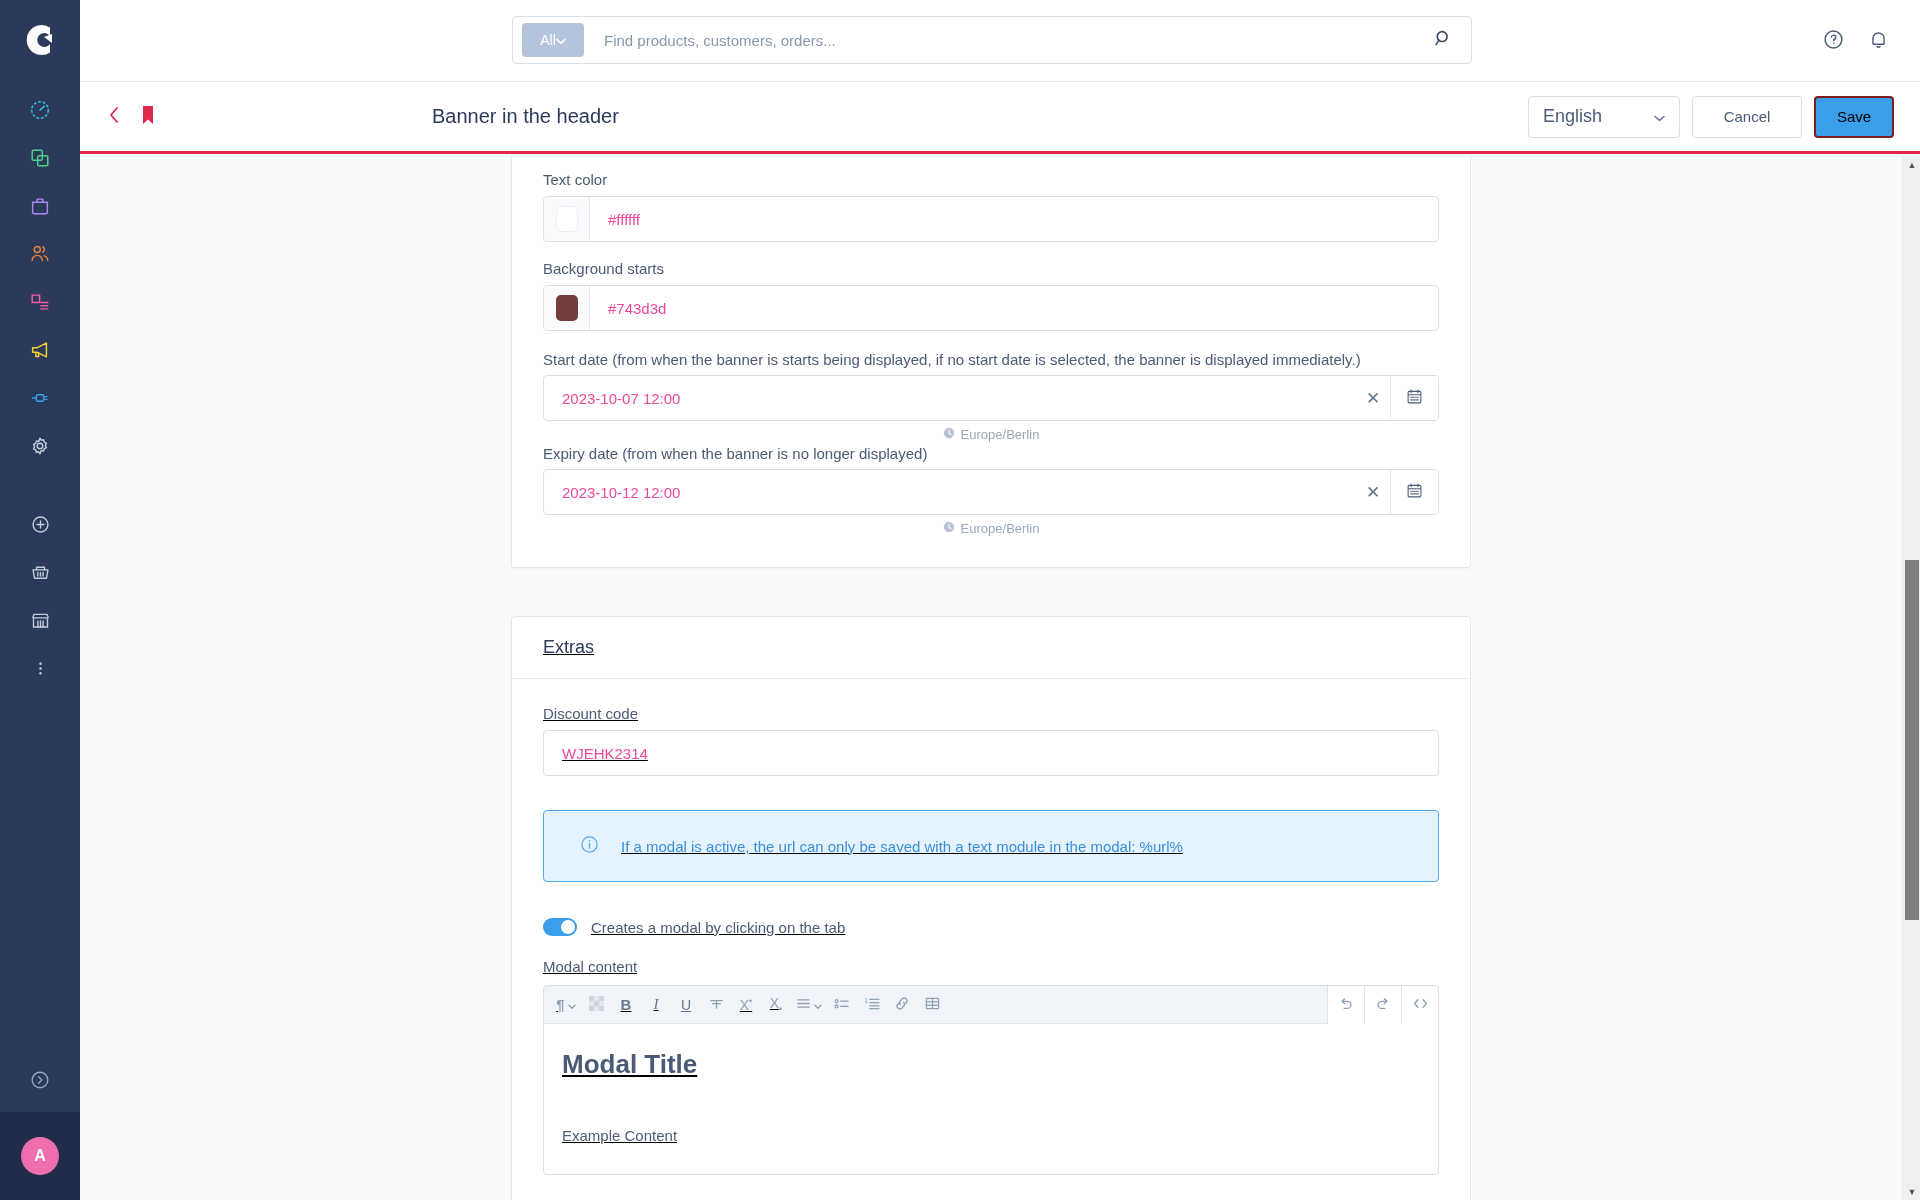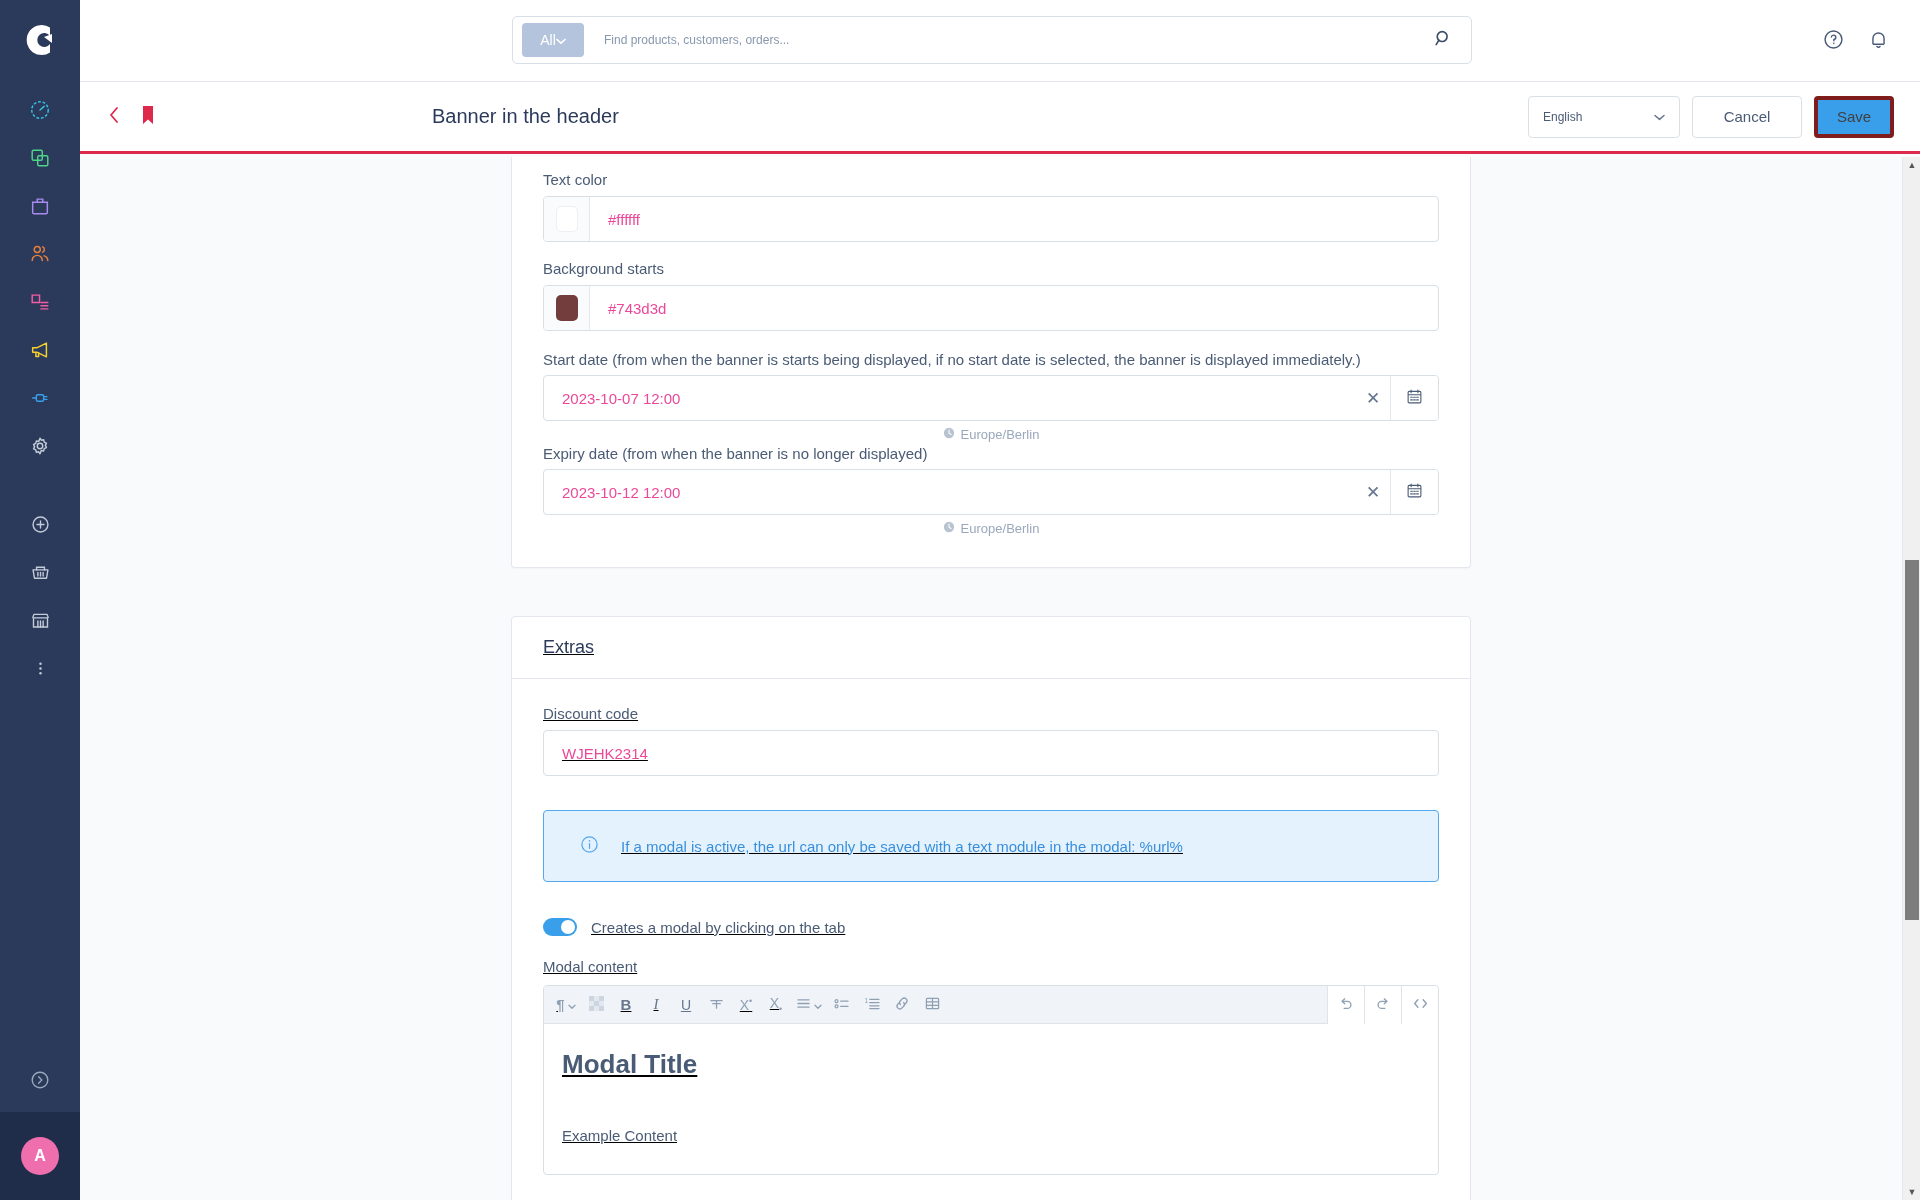--- a/index.html
+++ b/index.html
@@ -59,21 +59,21 @@
   }
   .search-scope {
     margin-left: 9px; height: 34px; min-width: 62px;
     background: #b3c4dc; border-radius: 4px; color: #fff;
     display: flex; align-items: center; justify-content: center; 
     font-size: 14px; padding: 0 10px; cursor: pointer;
   }
   #search-input {
     flex: 1; border: none; outline: none; background: transparent;
     font-family: "Liberation Sans", sans-serif;
-    font-size: 12px; color: #4a5b75; padding-left: 20px;
+    font-size: 15px; color: #4a5b75; padding-left: 20px;
   }
   #search-input::placeholder { color: #8798ad; }
   .search-go { width: 56px; display: flex; align-items: center; justify-content: center; cursor: pointer; }
   .topbar-icons {
     position: absolute; right: 30px; top: 0; height: 82px;
     display: flex; align-items: center; gap: 22px;
   }
   .topbar-icons > div { cursor: pointer; }
   
   #smartbar {
@@ -87,29 +87,29 @@
   .sb-title {
     margin-left: 277px;
     font-size: 20px; color: #2b3a5b; font-weight: 400; white-space: nowrap;
   }
   .sb-actions {
     position: absolute; right: 26px; display: flex; align-items: center; gap: 12px;
   }
   .lang-select {
     width: 152px; height: 42px; border: 1px solid #d8dfe5; border-radius: 4px;
     background: #fff; display: flex; align-items: center; justify-content: space-between;
-    padding: 0 14px; font-size: 12px; color: #4a5b75; cursor: pointer;
+    padding: 0 14px; font-size: 18px; color: #4a5b75; cursor: pointer;
   }
   .btn {
     height: 42px; border-radius: 4px; font-size: 15px; cursor: pointer;
     display: flex; align-items: center; justify-content: center;
     font-family: "Liberation Sans", sans-serif;
   }
   .btn-cancel { width: 110px; border: 1px solid #d8dfe5; background: #fff; color: #4a5b75; }
-  .btn-save { width: 80px; background: #3a9fea; color: #404040; border: 4px solid #7f1d1d; }
+  .btn-save { width: 80px; background: #3a9fea; color: #000000; border: 2px solid #7f1d1d; }
   
   #content {
     position: absolute; left: 80px; top: 157px; right: 18px; bottom: 0;
     background: #f9fafb; overflow: hidden;
   }
   .card {
     width: 960px; margin: 0 auto; background: #fff;
     border: 1px solid #e4e8ee; border-radius: 4px;
     box-shadow: 0 1px 2px rgba(120,130,150,.06);
   }

